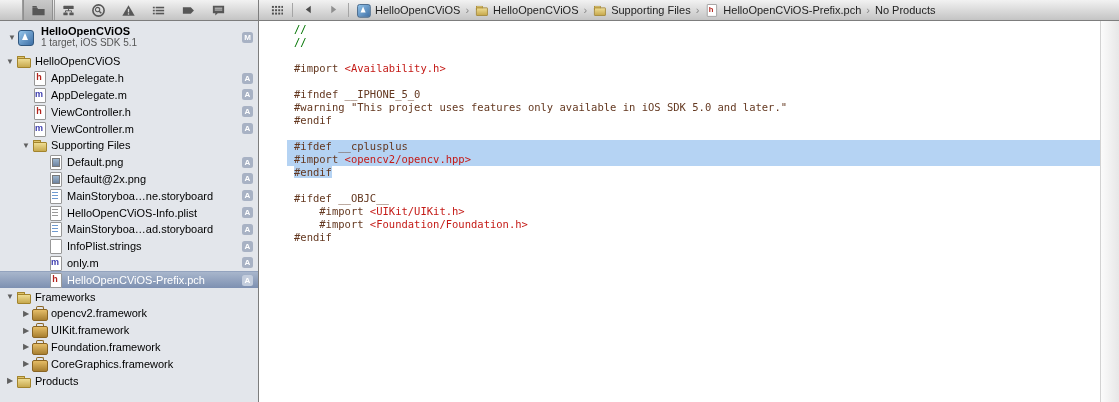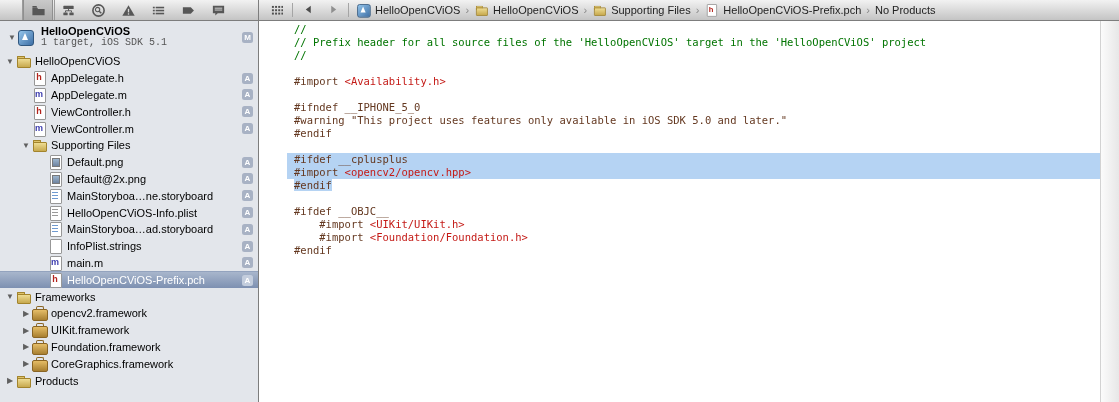--- a/index.html
+++ b/index.html
@@ -26,21 +26,21 @@
   .crumbs { display:flex; align-items:center; gap:4px; margin-left:2px; }
   .crumb { display:flex; align-items:center; gap:4px; }
   .crumb-chevron { color:#8a8a8a; font-size:11px; padding:0 1px; }
 
   
   .sidebar { position:absolute; left:0; top:21px; width:258px; height:381px; background:#e3e6eb; }
   .proj-row { position:absolute; left:0; top:0; width:258px; height:32px;
     display:flex; align-items:center; padding-left:6px; }
   .proj-text { display:flex; flex-direction:column; justify-content:center; line-height:12px; flex:1; }
   .proj-name { font-size:11px; font-weight:bold; color:#000; }
-  .proj-sub { font-size:10px; color:#555;font-family:Liberation Mono, monospace; }
+  .proj-sub { font-size:10px; color:#555; }
   .rows { position:absolute; left:0; top:32px; width:258px; }
   .row { height:16.8px; display:flex; align-items:center; font-size:11px; color:#000;
     padding-right:5px; position:relative; }
   .row.selected { color:#fff; }
   .tri { width:12px; flex:none; font-size:8px; color:#606060; text-align:center; }
   .row.selected .tri { color:#e9edf4; }
   .spacer { flex:none; }
   .label { flex:1; white-space:nowrap; overflow:hidden; }
   .badge { flex:none; width:11px; height:11px; border-radius:2.5px; background:#a8b2c4;
     color:#fff; font-size:8px; font-weight:bold; line-height:11px; text-align:center; }
@@ -292,21 +292,21 @@
           <span class="spacer" style="width: 36px;"></span>
           <span class="tri"></span>
           <span class="tico doc"></span>
           <span class="label">InfoPlist.strings</span>
           <span class="badge">A</span>
         </div>
         <div class="row">
           <span class="spacer" style="width: 36px;"></span>
           <span class="tri"></span>
           <span class="tico doc doc-m"></span>
-          <span class="label">main.m</span>
+          <span class="label">only.m</span>
           <span class="badge">A</span>
         </div>
         <div class="row selected" style="background: linear-gradient(rgb(168, 182, 204), rgb(125, 144, 177)); border-top: 1px solid rgb(147, 163, 190);">
           <span class="spacer" style="width: 36px;"></span>
           <span class="tri"></span>
           <span class="tico doc doc-h"></span>
           <span class="label">HelloOpenCViOS-Prefix.pch</span>
           <span class="badge">A</span>
         </div>
         <div class="row">
@@ -344,21 +344,20 @@
           <span class="tri">▶</span>
           <span class="tico folder"></span>
           <span class="label">Products</span>
         </div>
       </div>
 
   </div>
 
   <div class="editor" id="editor">
       <div class="code-line"><span style="color: rgb(0, 116, 0);">//</span></div>
-      <div class="code-line"><span style="color: rgb(0, 116, 0);">// Prefix header for all source files of the 'HelloOpenCViOS' target in the 'HelloOpenCViOS' project</span></div>
       <div class="code-line"><span style="color: rgb(0, 116, 0);">//</span></div>
       <div class="code-line"></div>
       <div class="code-line"><span style="color: rgb(100, 56, 32);">#import </span><span style="color: rgb(196, 26, 22);">&lt;Availability.h&gt;</span></div>
       <div class="code-line"></div>
       <div class="code-line"><span style="color: rgb(100, 56, 32);">#ifndef __IPHONE_5_0</span></div>
       <div class="code-line"><span style="color: rgb(100, 56, 32);">#warning "This project uses features only available in iOS SDK 5.0 and later."</span></div>
       <div class="code-line"><span style="color: rgb(100, 56, 32);">#endif</span></div>
       <div class="code-line"></div>
       <div class="code-line" style="background: rgb(181, 211, 243);"><span style="color: rgb(100, 56, 32);">#ifdef __cplusplus</span></div>
       <div class="code-line" style="background: rgb(181, 211, 243);"><span style="color: rgb(100, 56, 32);">#import </span><span style="color: rgb(196, 26, 22);">&lt;opencv2/opencv.hpp&gt;</span></div>

